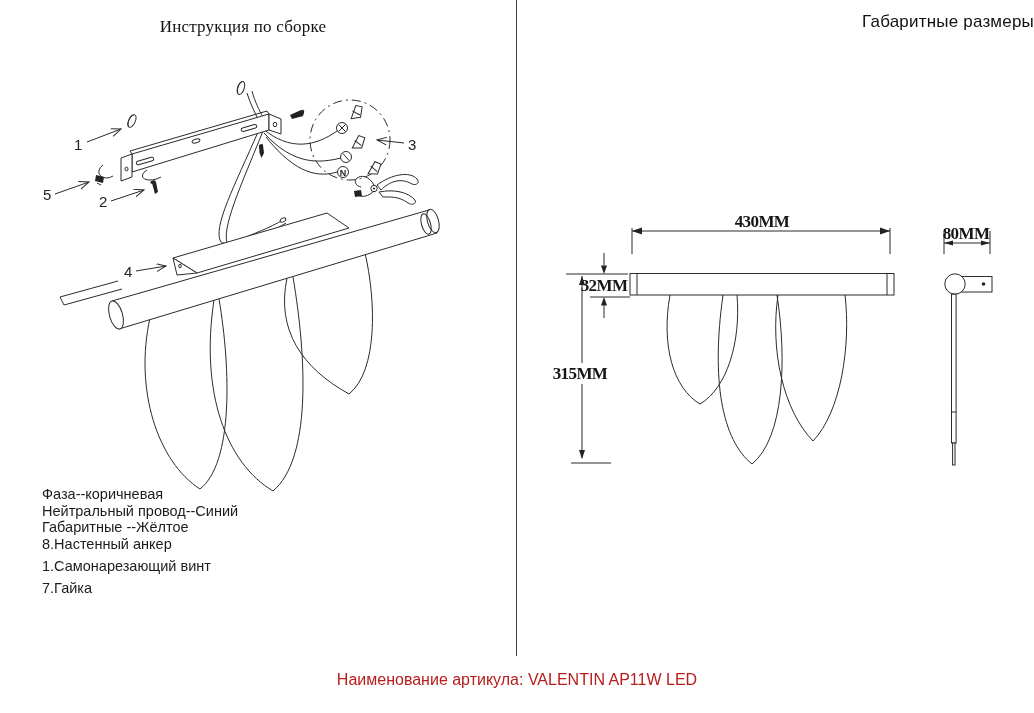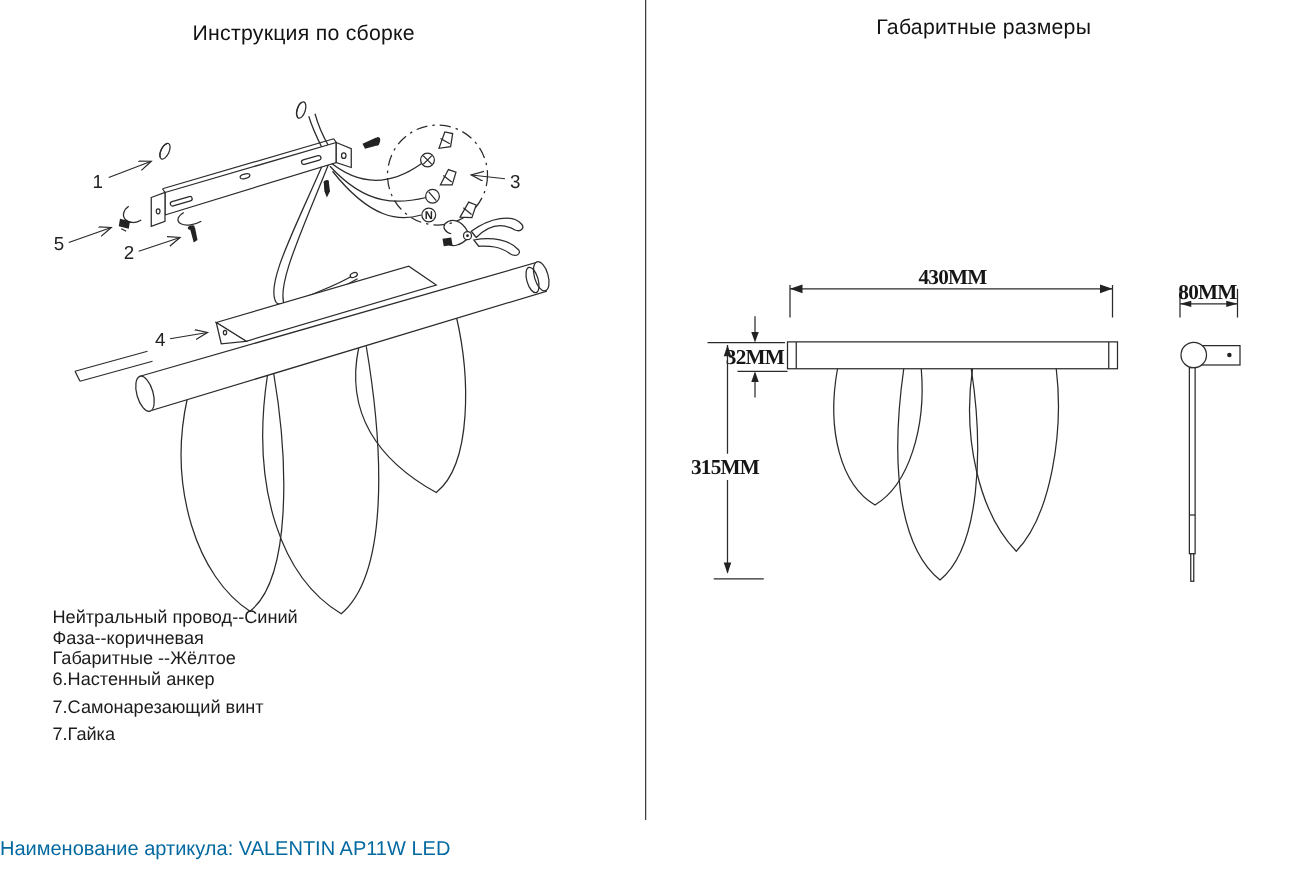--- a/index.html
+++ b/index.html
@@ -1,26 +1,26 @@
 <!DOCTYPE html>
 <html><head>
 <meta charset="utf-8">
 <style>
   html,body{margin:0;padding:0;background:#e8e8e8;}
   .page{position:relative;width:1034px;height:713px;background:#ffffff;overflow:hidden;
         font-family:"Liberation Sans",sans-serif;color:#111;}
   .panel-title{position:absolute;font-size:17px;letter-spacing:0.2px;color:#121212;text-align:center;}
-  #left-title{left:0;top:17px;width:486px;}
-  #right-title{left:540px;top:12px;width:494px;}
+  #left-title{left:0;top:17px;width:486px;font-family:Liberation Serif, serif;}
+  #right-title{left:540px;top:12px;width:494px;text-align:right;}
   .divider{position:absolute;left:516px;top:0;width:1px;height:656px;background:#3c3c3c;}
   .legend{position:absolute;left:42px;top:486px;width:280px;font-size:14.5px;color:#1c1c1c;}
   .legend .ln{line-height:16.5px;white-space:nowrap;}
   .legend .gap{margin-top:5.5px;}
-  .footer{position:absolute;left:0;top:671px;width:1034px;
-          font-size:16px;color:#0369a1;}
+  .footer{position:absolute;left:0;top:671px;width:1034px;text-align:center;
+          font-size:16px;color:#b91c1c;}
   svg{position:absolute;overflow:visible;}
   #asm-svg{left:30px;top:60px;width:470px;height:450px;}
   #dim-svg{left:540px;top:195px;width:480px;height:290px;}
   .s{stroke:#2b2b2b;stroke-width:1;fill:none;}
   .w{stroke:#2b2b2b;stroke-width:1;fill:#ffffff;}
   .k{fill:#222;stroke:none;}
   text.co{font-family:"Liberation Sans",sans-serif;font-size:15px;fill:#222;stroke:none;}
   text.dim{font-family:"Liberation Serif",serif;font-weight:700;font-size:17px;
            letter-spacing:-0.6px;fill:#161616;stroke:none;}
   text.sym{font-family:"Liberation Sans",sans-serif;font-weight:700;font-size:9px;fill:#222;stroke:none;}
@@ -210,23 +210,23 @@
       <rect class="w" x="954" y="276.5" width="38" height="15.5"></rect>
       <circle class="k" cx="983.5" cy="284" r="1.8"></circle>
       <circle class="w" cx="955" cy="284" r="10.2"></circle>
       <rect class="w" x="951.5" y="294.2" width="4.6" height="148.8"></rect>
       <path class="s" d="M951.5,412 H956.1"></path>
       <rect class="w" x="952.6" y="443" width="2.4" height="22"></rect>
     </g>
   </svg>
 
   <div class="legend">
+    <div class="ln">Фаза--коричневая</div>
     <div class="ln">Нейтральный провод--Синий</div>
-    <div class="ln">Фаза--коричневая</div>
     <div class="ln">Габаритные --Жёлтое</div>
-    <div class="ln">6.Настенный анкер</div>
-    <div class="ln gap">7.Самонарезающий винт</div>
+    <div class="ln">8.Настенный анкер</div>
+    <div class="ln gap">1.Самонарезающий винт</div>
     <div class="ln gap">7.Гайка</div>
   </div>
 
   <div class="footer">Наименование артикула: VALENTIN AP11W LED</div>
 
 </div>
 
 </body></html>

